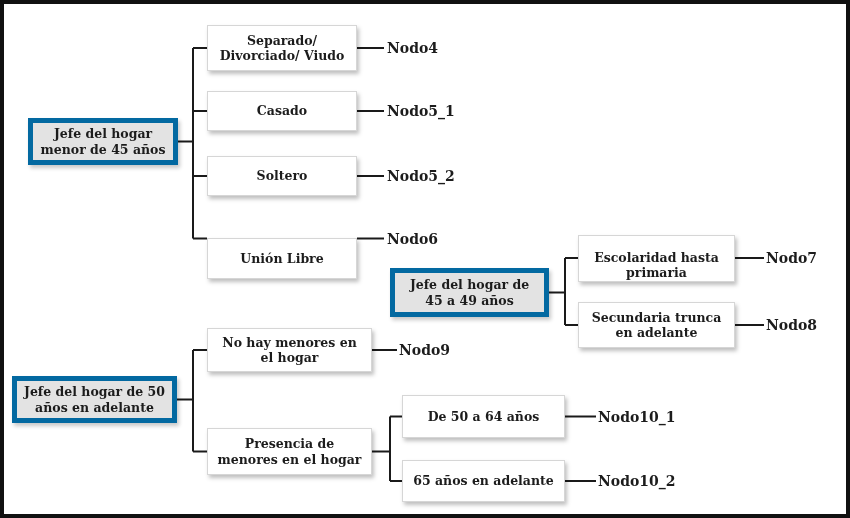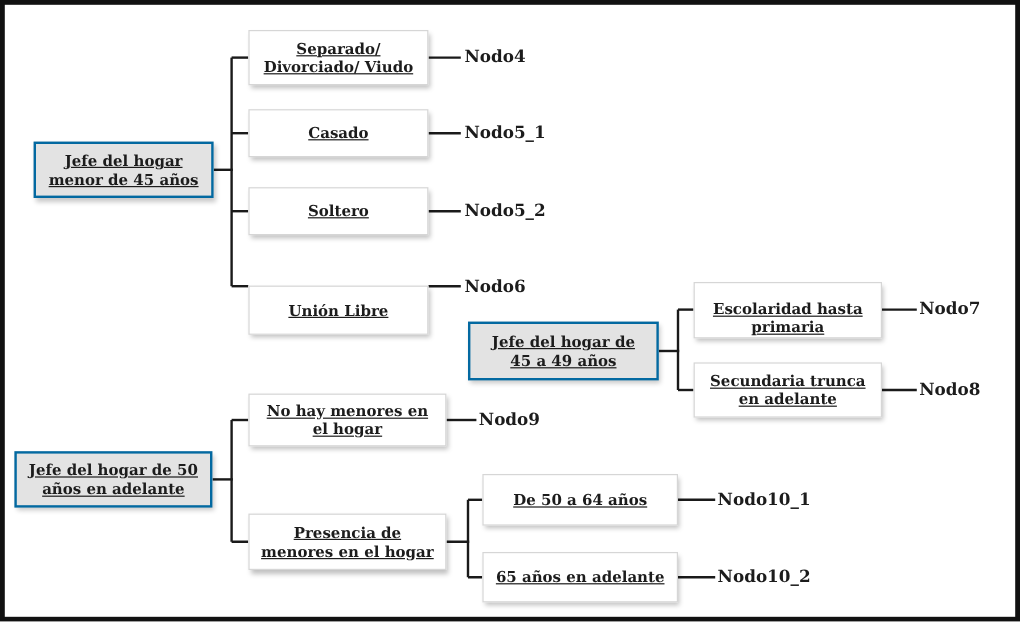--- a/index.html
+++ b/index.html
@@ -35,26 +35,25 @@
     align-items: center;
     justify-content: center;
     text-align: center;
     font-weight: 700;
     font-size: 12.5px;
     line-height: 1.22;
     color: var(--text, #1c1c1c);
     z-index: 2;
     box-sizing: border-box;
     padding: 1px 2px;
-    text-decoration: underline;
   }
   .box span { white-space: pre-line; }
   .root {
     background: var(--root-box-fill, #e3e3e3);
-    border: 2px solid #0369a1;
+    border: 5px solid #0369a1;
     box-shadow: 2px 3px 4px rgba(0,0,0,0.22);
   }
   .leafbox {
     background: var(--child-box-fill, #ffffff);
     border: 1px solid var(--child-box-border, #d6d6d6);
     box-shadow: 2px 3px 4px rgba(0,0,0,0.25);
   }
   .nodelabel {
     position: absolute;
     height: 20px;

